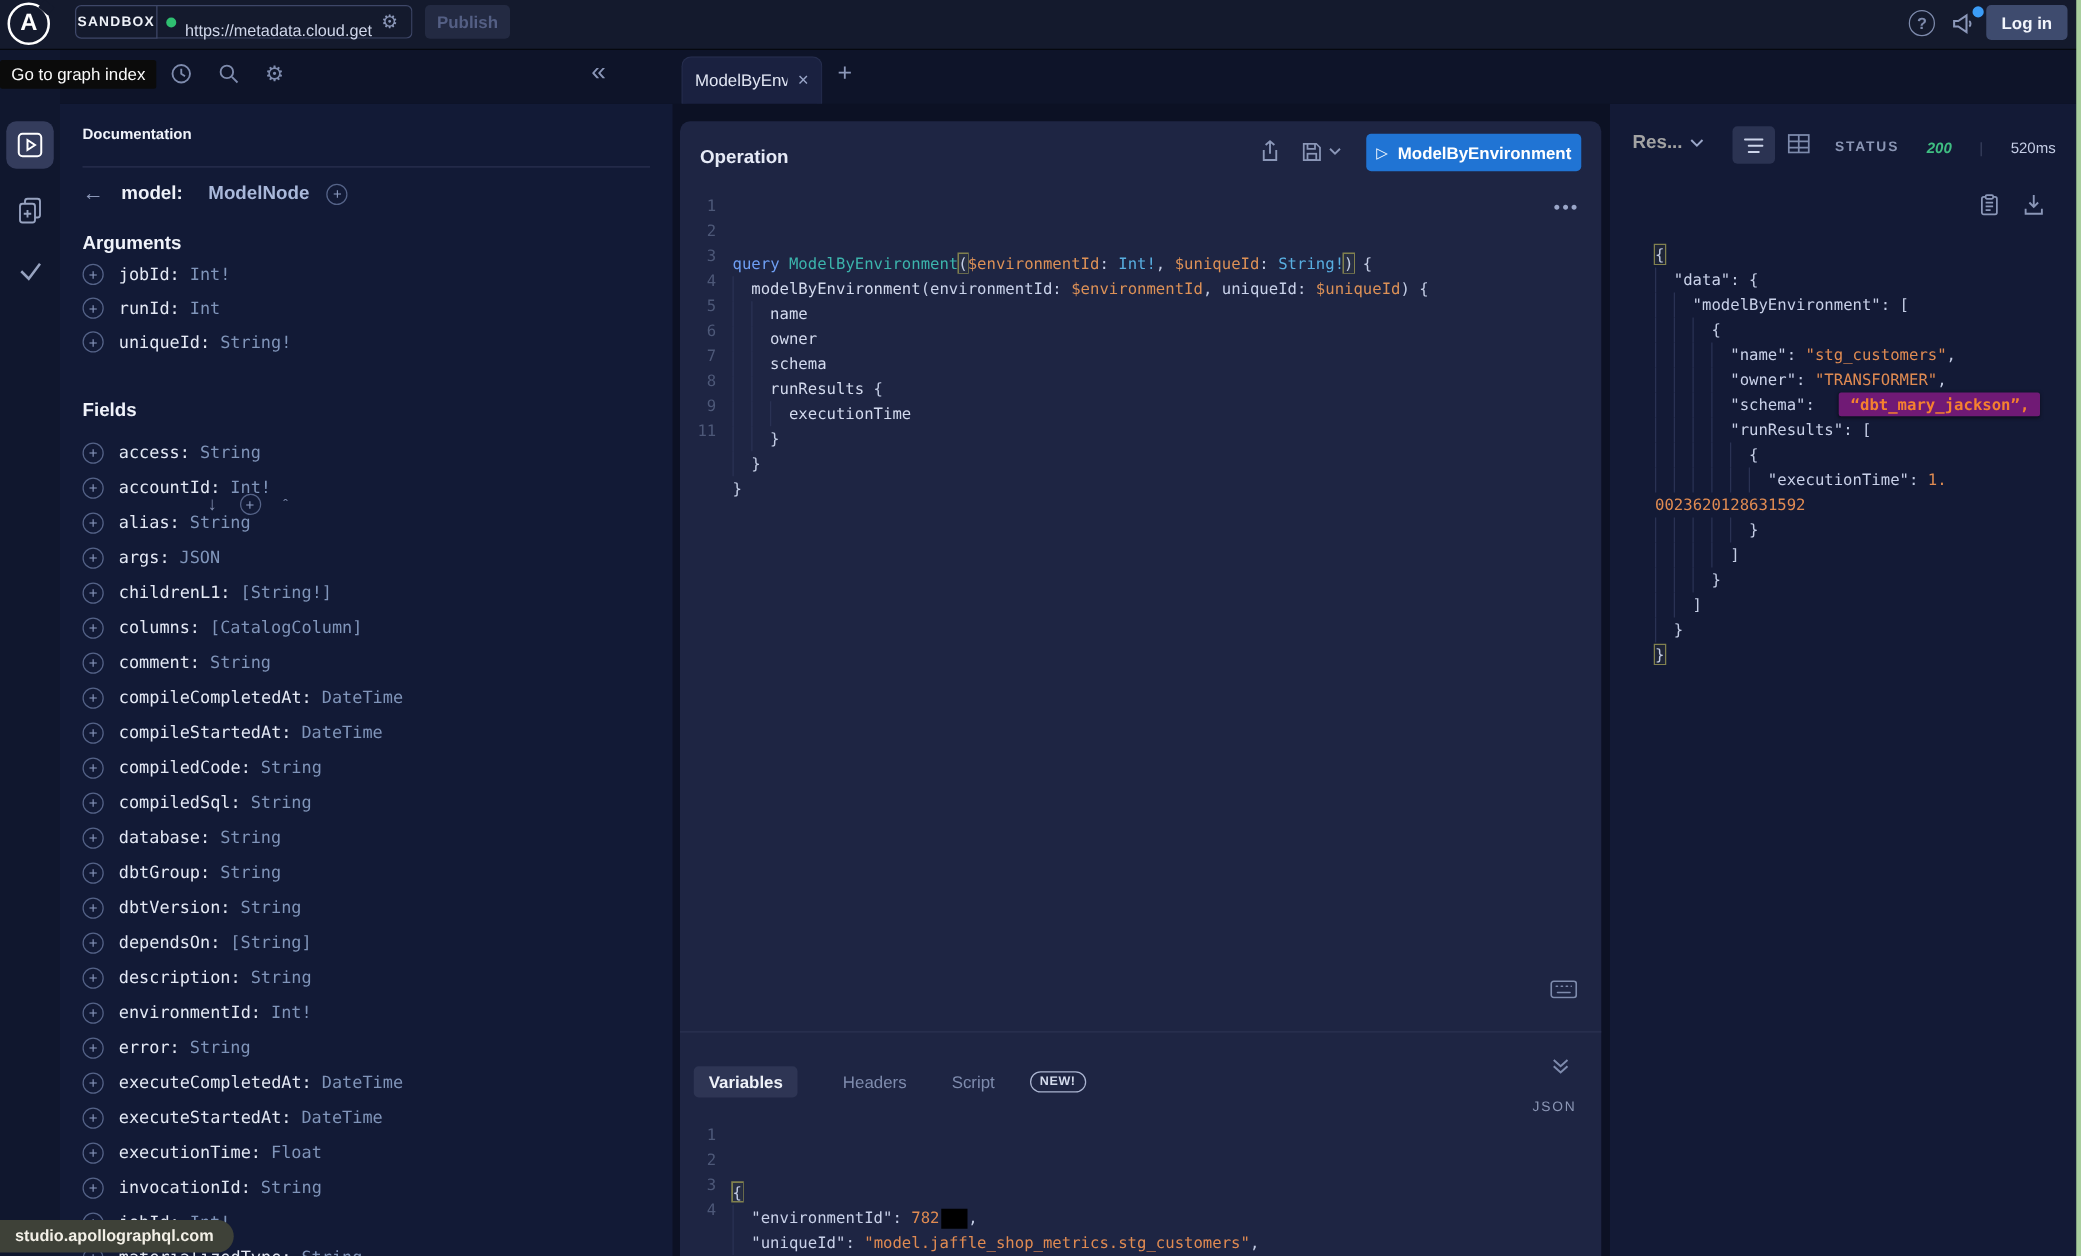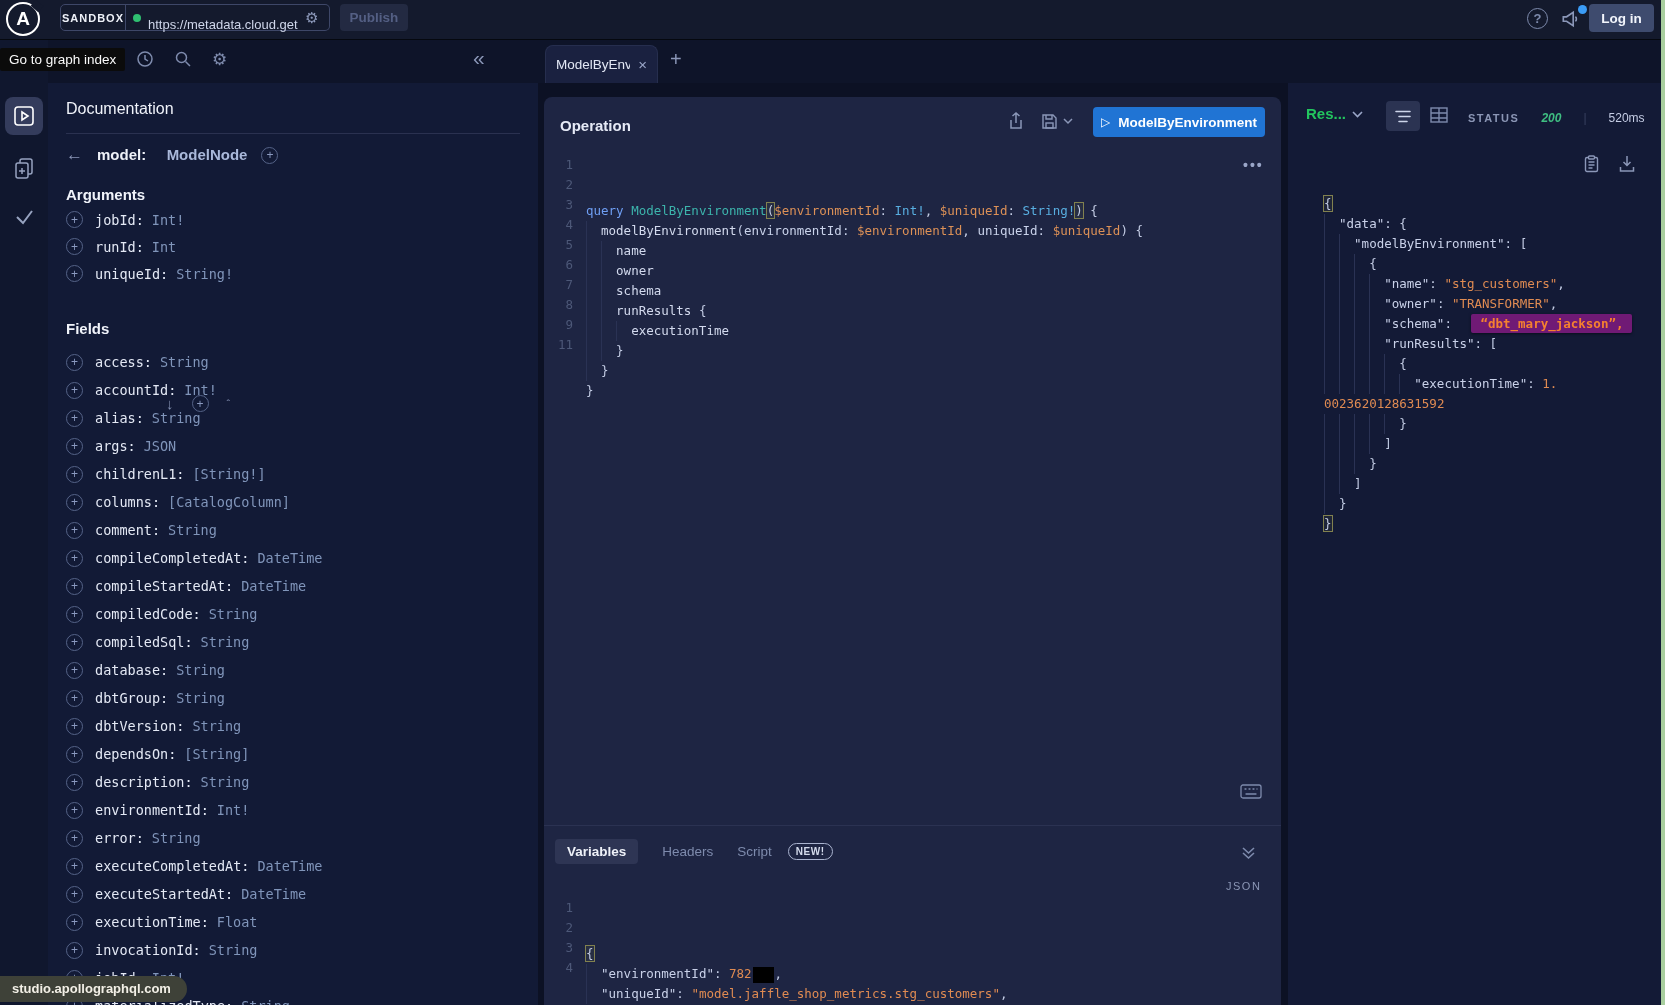--- a/index.html
+++ b/index.html
@@ -51,21 +51,21 @@
               display:flex; align-items:center; justify-content:center; }
   .rail-ic { position:absolute; left:13px; color:#97a3c0; }
 
   
   .docpanel { position:absolute; left:48px; top:83px; width:490px; height:922px; background:#121a36; overflow:hidden; }
   .card { position:absolute; left:544px; top:97px; width:737px; height:908px; background:#1e2543;
           border-radius:8px 8px 0 0; }
   .resppanel { position:absolute; left:1288px; top:83px; width:373px; height:922px; background:#131a36; overflow:hidden; }
 
   
-  .doc-title { position:absolute; left:18px; top:17px; font-size:16px; font-weight:400; color:#f0f3fa; }
+  .doc-title { position:absolute; left:18px; top:17px; font-size:12px; font-weight:700; color:#f0f3fa; }
   .doc-div { position:absolute; left:18px; top:50px; width:454px; border-top:1px solid #2a3150; }
   .doc-ref { position:absolute; left:18px; top:62px; display:flex; align-items:center; gap:14px; }
   .back-arrow { color:#8b97b8; font-size:17px; }
   .ref-field { font-weight:bold; font-size:15px; color:#eef1f8; }
   .ref-type { font-size:15px; color:#a9b8da; font-weight:600; margin-left:16px; }
   .pluscircle { display:inline-flex; width:17px; height:17px; border:1.4px solid #556388; border-radius:50%;
                 color:#8b9ac0; font-size:12px; align-items:center; justify-content:center; flex:none; }
   .sec-head { position:absolute; left:18px; font-size:15px; font-weight:bold; color:#f0f3fa; }
   .doc-list { position:absolute; left:18px; width:460px; }
   .doc-row { height:27px; display:flex; align-items:center; gap:12px; }
@@ -93,31 +93,31 @@
   .tk-kw { color:#6f9ff4; } .tk-opname { color:#3cb4ac; } .tk-var { color:#dd9157; }
   .tk-type { color:#58aee0; } .tk-field { color:#d3daee; } .tk-attr { color:#c9d2ea; }
   .tk-punct { color:#c3cce4; } .tk-key { color:#c9d1e9; } .tk-str { color:#e08b52; } .tk-num { color:#e08b52; }
   .bm { box-shadow:0 0 0 1px #81814f; background:rgba(130,130,70,.10); }
   .hl { background:#701a75; color:#f5812f; font-weight:bold; padding:2px 9px; margin-left:12px;
         border-radius:2px; box-shadow:0 1px 3px rgba(0,0,0,.5); }
   .redact { display:inline-block; width:21px; height:16px; background:#000; vertical-align:middle; margin:0 1px; }
 
   
   .vars-section { position:absolute; left:0; top:728px; width:737px; height:180px; border-top:1px solid #2b3252; }
-  .vtabs { position:absolute; left:11px; top:13px; display:flex; align-items:center; gap:24px; }
+  .vtabs { position:absolute; left:11px; top:27px; display:flex; align-items:center; gap:36px; }
   .vtab-active { background:#2e3554; border-radius:4px; padding:5px 12px; font-size:13.5px; font-weight:bold; color:#eef1f8; }
   .vtab { font-size:13.5px; color:#7e8bad; }
   .new-badge { border:1.4px solid #aab4d0; border-radius:9px; padding:2px 7px; font-size:10px; font-weight:bold;
                letter-spacing:.5px; color:#d4dbec; margin-left:-8px; }
   .dblchev { position:absolute; left:697px; top:20px; color:#7e8bad; }
   .json-label { position:absolute; left:682px; top:54px; font-size:11px; letter-spacing:1.5px; color:#8b96b5; }
 
   
   .resp-head { position:absolute; left:18px; top:22px; display:flex; align-items:center; gap:6px; }
-  .resp-title { font-size:15px; font-weight:600; color:#22c55e; }
+  .resp-title { font-size:15px; font-weight:600; color:#a3a3a3; }
   .resp-chev { color:#9aa6c8; font-size:12px; margin-top:2px; }
   .view-chip { position:absolute; left:98px; top:18px; width:34px; height:30px; background:#2b3352; border-radius:4px;
                display:flex; align-items:center; justify-content:center; }
   .table-ic { position:absolute; left:142px; top:24px; color:#7e8bad; }
   .resp-status { position:absolute; left:180px; top:28px; display:flex; align-items:center; gap:22px; font-size:12px; }
   .st-label { color:#8b96b5; letter-spacing:1.5px; font-size:11px; font-weight:600; }
   .st-code { color:#3fbe82; font-weight:600;font-style:italic; }
   .st-sep { color:#39415f; }
   .st-val { color:#c5cde5; }
   .resp-tools { position:absolute; left:296px; top:72px; display:flex; gap:20px; color:#8b97b8; }

